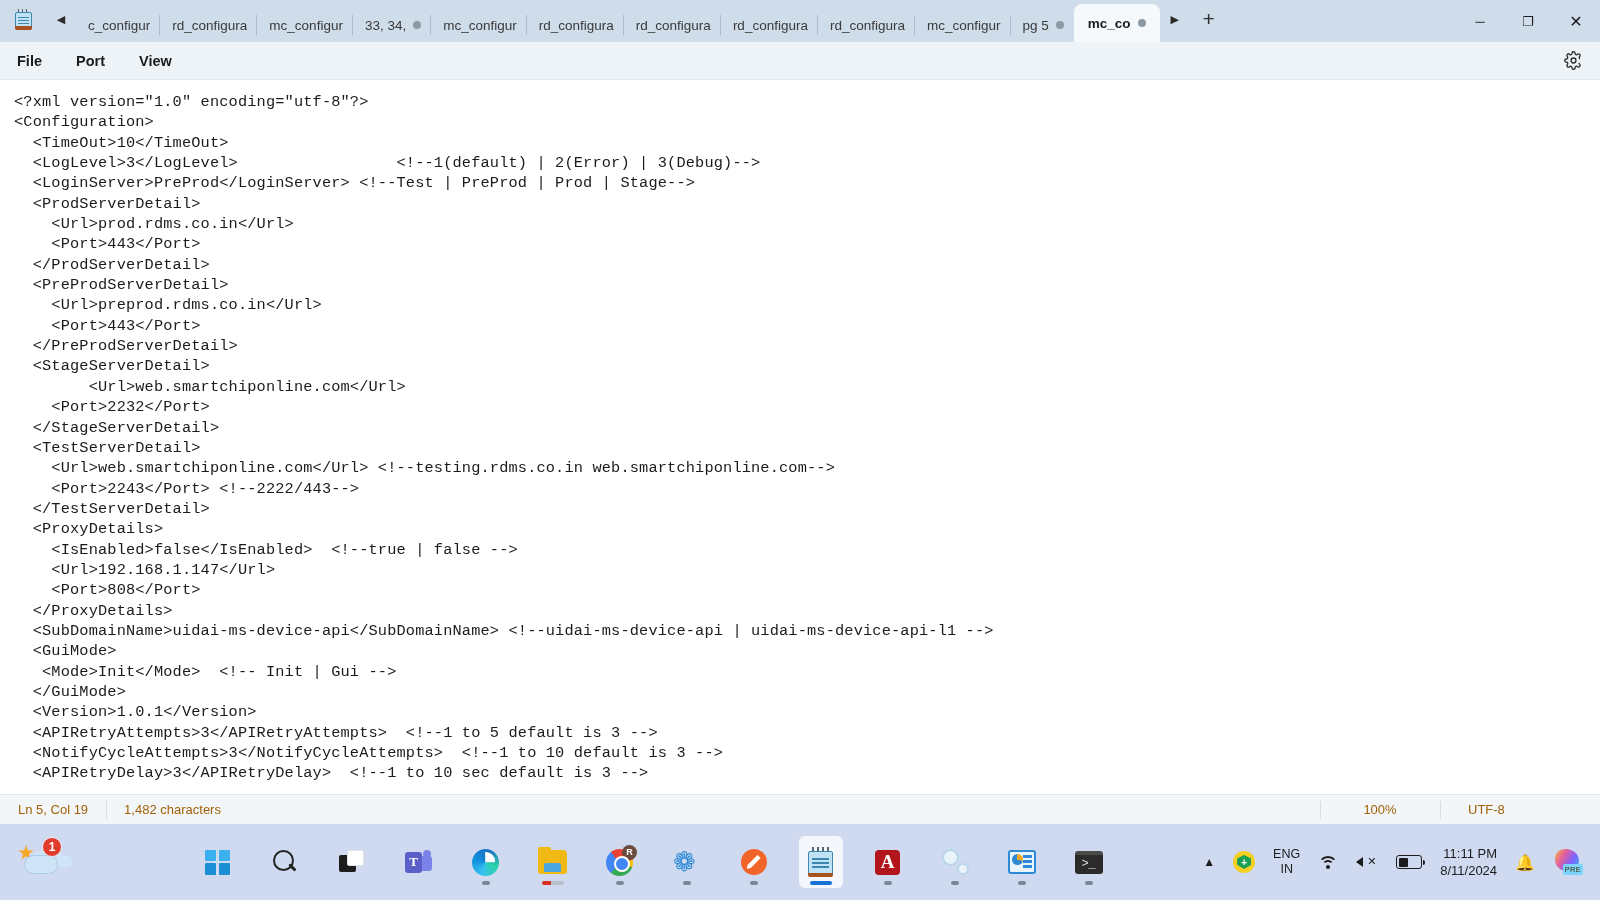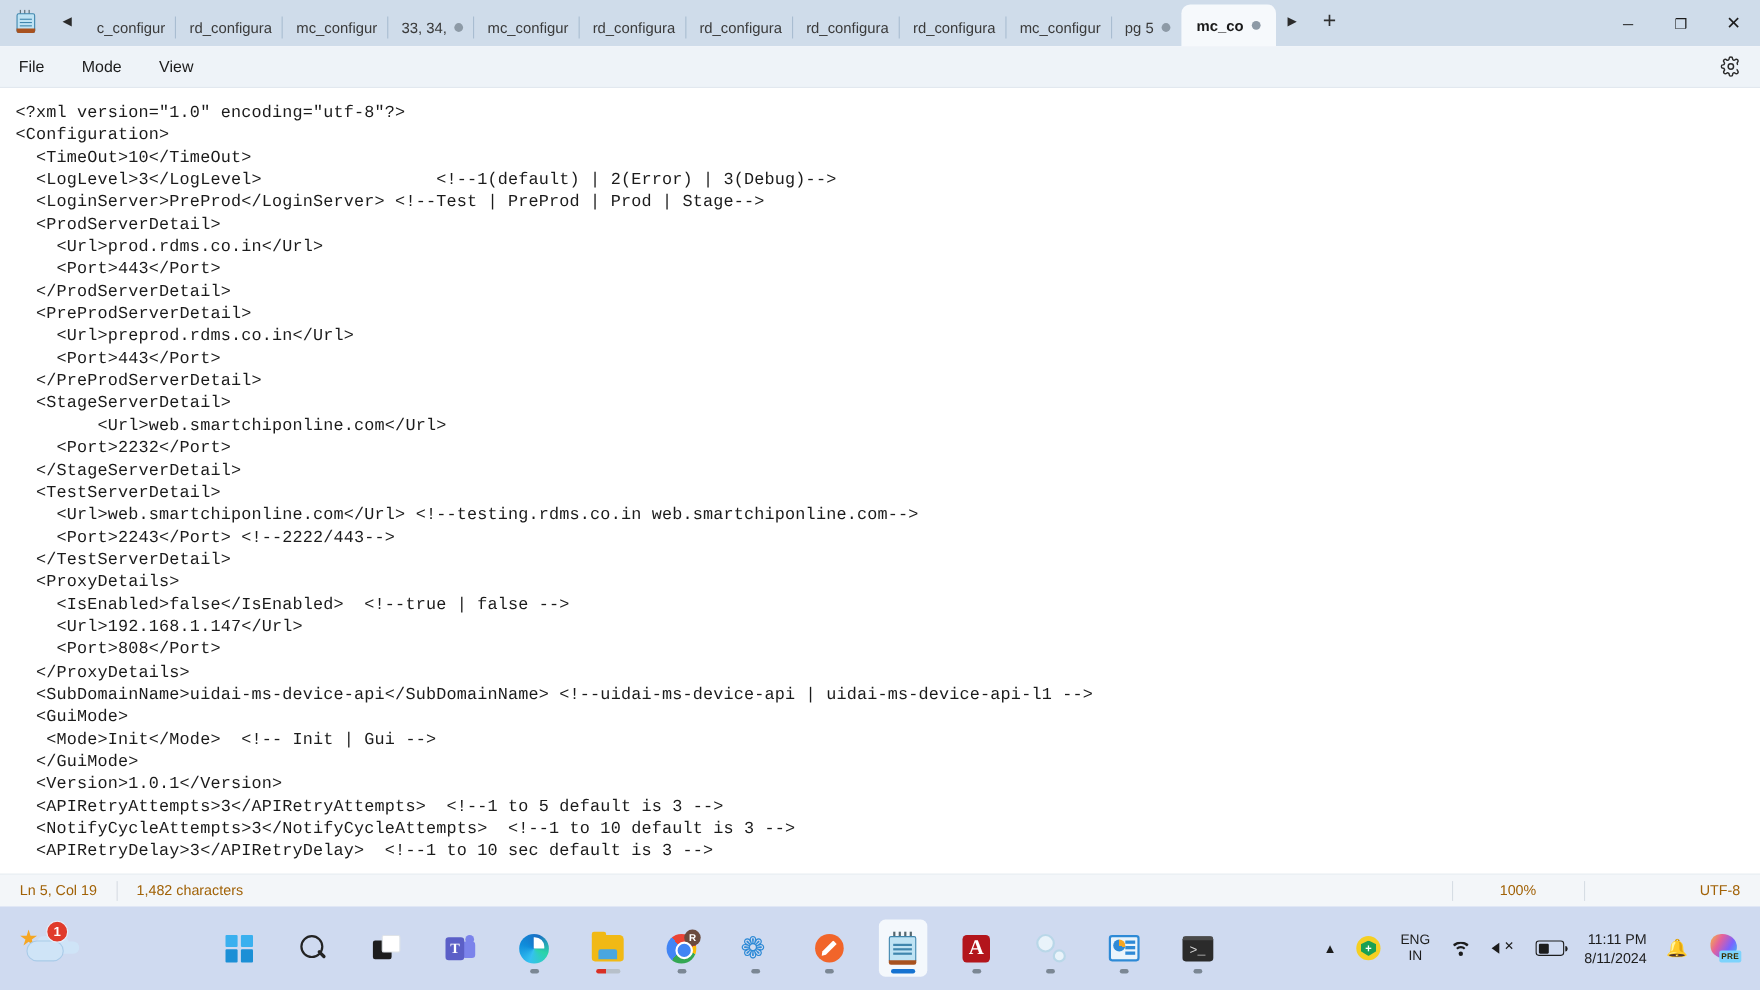--- a/index.html
+++ b/index.html
@@ -81,21 +81,21 @@
   .wincontrol.close { font-size: 16px; }
 
   
   .menubar {
     height: 38px; min-height: 38px;
     background: #eef3f8;
     display: flex; align-items: center;
     border-bottom: 1px solid #e2e8ef;
     position: relative;
   }
-  .menuitem { padding: 0 17px; font-size: 14.5px; color: #1b1b1b; line-height: 38px; }
+  .menuitem { padding: 0 17px; font-size: 14.5px; color: #1b1b1b; line-height: 38px; font-weight: bold; }
   .menu-gear { margin-left: auto; width: 54px; display: flex; align-items: center; justify-content: center; }
 
   
   .editor {
     flex: 1 1 auto;
     background: #ffffff;
     position: relative;
     overflow: hidden;
     padding: 12px 0 0 14px;
   }
@@ -115,21 +115,21 @@
     border-top: 1px solid #e3e9ef;
     display: flex; align-items: center;
     font-size: 13px; color: #a16207;
   }
   .st-seg { padding: 0 18px; line-height: 30px; position: relative; }
   .st-seg.div::before { content:""; position:absolute; left:0; top:6px; bottom:6px; width:1px; background:#d6dde4; }
   .st-right { margin-left: auto; display: flex; }
   .st-right .st-seg { min-width: 120px; }
   .st-zoom { width: 110px; text-align: center; }
   .st-eol { width: 200px; padding-left: 26px; }
-  .st-enc { width: 160px; padding-left: 40px; text-align: right; }
+  .st-enc { width: 160px; padding-left: 28px; }
 
   
   .taskbar {
     height: 76px; min-height: 76px;
     background: #cfdaf0;
     display: flex; align-items: center;
     position: relative;
   }
   .tb-left { width: 112px; display: flex; align-items: center; padding-left: 14px; }
   .weather { position: relative; width: 60px; height: 46px; }
@@ -219,21 +219,21 @@
   .spk .cone{position:absolute;left:0;top:3px;width:0;height:0;border-style:solid;border-width:5px 7px 5px 0;border-color:transparent #1c1c1c transparent transparent;}
   .spk .x{position:absolute;left:11px;top:2px;font-size:11px;color:#1c1c1c;line-height:11px;}
   .batt { width:26px;height:14px;border:1.6px solid #1c1c1c;border-radius:3px;position:relative;}
   .batt::after{content:"";position:absolute;right:-4px;top:4px;width:2.5px;height:5px;background:#1c1c1c;border-radius:0 2px 2px 0;}
   .batt .fill{position:absolute;left:1.5px;top:1.5px;bottom:1.5px;width:9px;background:#1c1c1c;border-radius:1px;}
   .bell { font-size:16px; color:#1c1c1c;}
   .shield { width:22px;height:22px;border-radius:50%;background:#f5cf22;display:flex;align-items:center;justify-content:center;}
   .shield .inner{width:14px;height:14px;background:#1aa053;clip-path:polygon(50% 0,100% 25%,100% 70%,50% 100%,0 70%,0 25%);display:flex;align-items:center;justify-content:center;color:#fff;font-size:10px;font-weight:bold;}
   .copilot { width:30px;height:26px;position:relative;}
   .copilot .blob{position:absolute;left:2px;top:0;width:24px;height:22px;background:linear-gradient(120deg,#f5b942,#e4609c,#7b61ff,#36c5f0);border-radius:40% 55% 45% 50%;}
-  .copilot .pre{position:absolute;right:0;bottom:0;background:#7dd3fc;color:#3a2d00;font-size:7.5px;font-weight:bold;padding:1px 2px;border-radius:2px;letter-spacing:0.3px;}
+  .copilot .pre{position:absolute;right:0;bottom:0;background:#7dd3fc;color:#3a2d00;font-size:7.5px;font-weight:normal;padding:1px 2px;border-radius:2px;letter-spacing:0.3px;}
   .chev-up { font-size:12px; color:#1c1c1c; }
 </style>
 </head>
 <body>
 
 <div id="app">
 
   <div class="titlebar">
 
     <div class="app-icon">
@@ -299,21 +299,21 @@
 
     <div class="wincontrols">
       <div class="wincontrol">─</div>
       <div class="wincontrol">❐</div>
       <div class="wincontrol close">✕</div>
     </div>
   </div>
 
   <div class="menubar">
     <div class="menuitem">File</div>
-    <div class="menuitem">Mode</div>
+    <div class="menuitem">Port</div>
     <div class="menuitem">View</div>
     <div class="menu-gear">
       <svg width="19" height="19" viewBox="0 0 24 24" fill="none" stroke="#2b2b2b" stroke-width="1.7">
         <circle cx="12" cy="12" r="3.1"></circle>
         <path d="M19.4 15a1.65 1.65 0 0 0 .33 1.82l.06.06a2 2 0 1 1-2.83 2.83l-.06-.06a1.65 1.65 0 0 0-1.82-.33 1.65 1.65 0 0 0-1 1.51V21a2 2 0 1 1-4 0v-.09A1.65 1.65 0 0 0 9 19.4a1.65 1.65 0 0 0-1.82.33l-.06.06a2 2 0 1 1-2.83-2.83l.06-.06a1.65 1.65 0 0 0 .33-1.82 1.65 1.65 0 0 0-1.51-1H3a2 2 0 1 1 0-4h.09A1.65 1.65 0 0 0 4.6 9a1.65 1.65 0 0 0-.33-1.82l-.06-.06a2 2 0 1 1 2.83-2.83l.06.06A1.65 1.65 0 0 0 9 4.6a1.65 1.65 0 0 0 1-1.51V3a2 2 0 1 1 4 0v.09a1.65 1.65 0 0 0 1 1.51 1.65 1.65 0 0 0 1.82-.33l.06-.06a2 2 0 1 1 2.83 2.83l-.06.06A1.65 1.65 0 0 0 19.4 9c.14.37.43.67.79.82"></path>
       </svg>
     </div>
   </div>
 
   <div class="editor">

